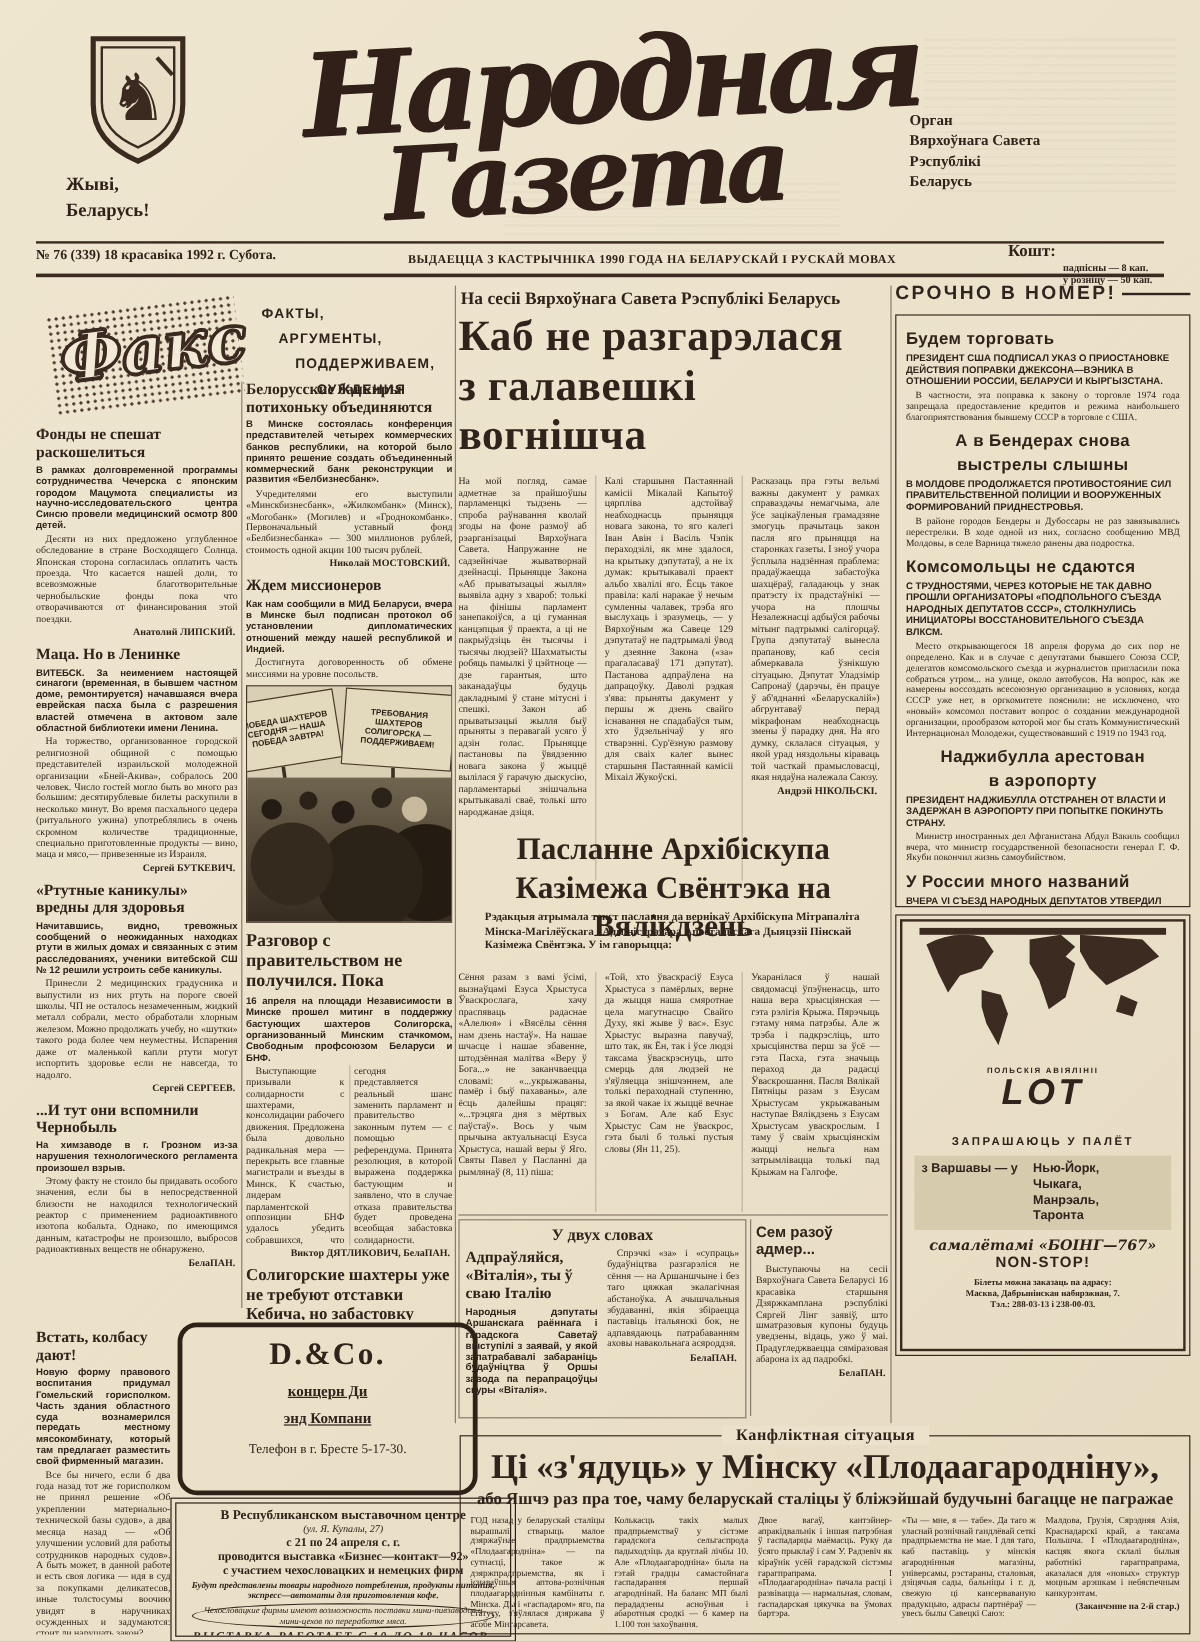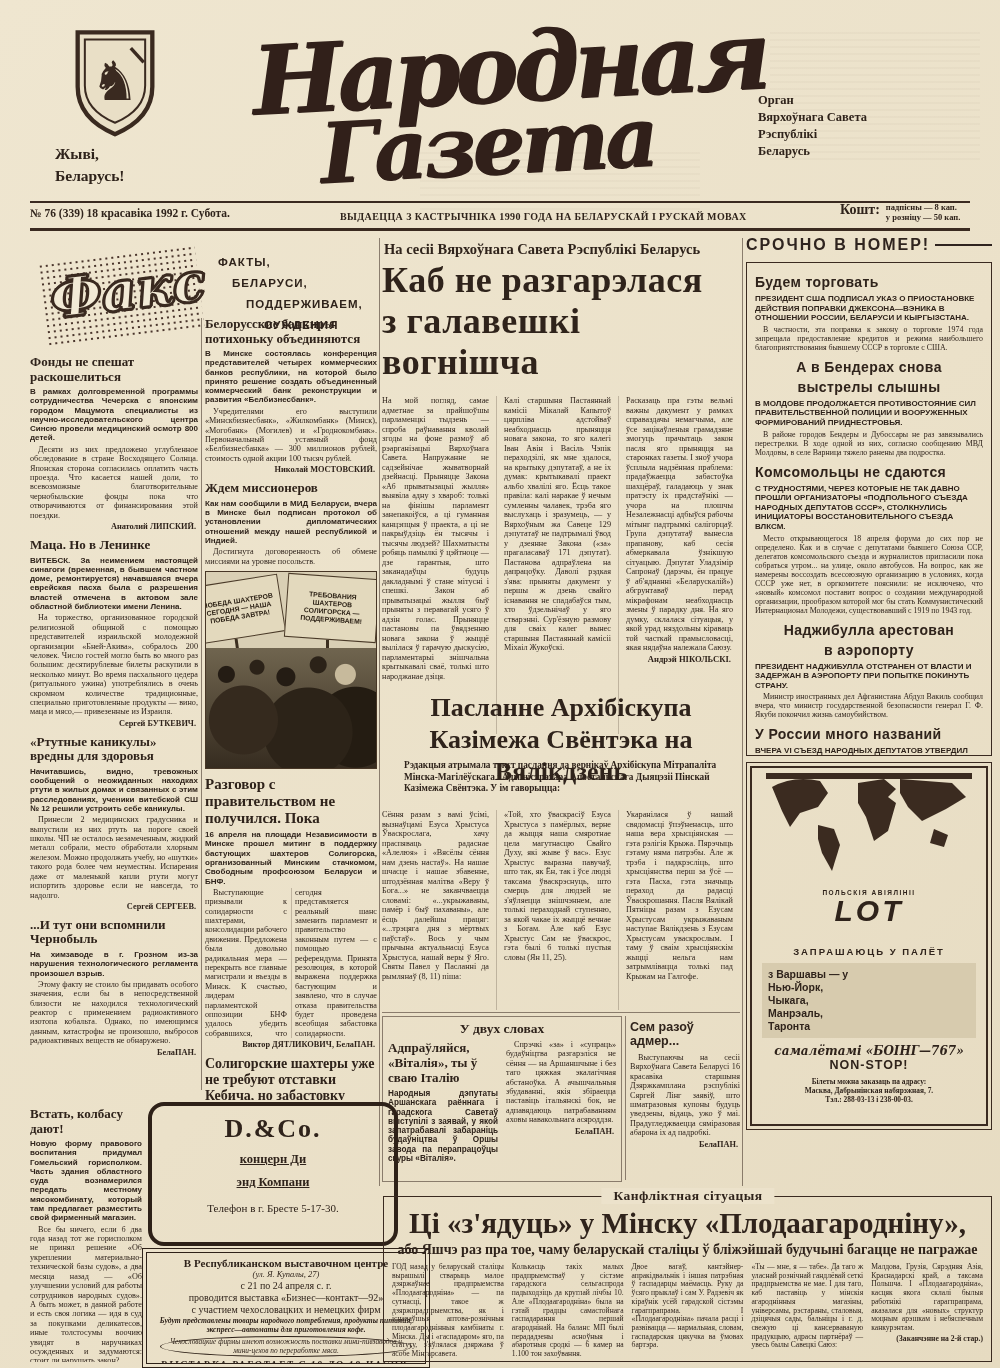--- a/index.html
+++ b/index.html
@@ -15,21 +15,21 @@
   .title2{left:320px;top:96px;font-size:83px;letter-spacing:-4px;transform:rotate(-3deg);
           text-shadow:1px 1px 0 #31201a;}
   .organ{left:758px;top:92px;font-weight:bold;font-size:12.5px;line-height:17px;}
   .slogan{left:55px;top:143px;font-weight:bold;font-size:15.5px;line-height:22px;}
   .emblemBox{left:70px;top:28px;width:90px;height:112px;}
   .rule{background:#3a2a20;}
   .issue-left{left:30px;top:207px;font-size:11.5px;font-weight:bold;}
   .issue-center{left:340px;top:211px;font-size:10px;font-weight:bold;letter-spacing:.4px;}
   .priceBox{left:840px;top:202px;display:flex;gap:6px;}
   .priceBox .plabel{font-size:14px;font-weight:bold;}
-  .priceBox .pcol{font-size:8.5px;font-weight:bold;line-height:10px;padding-top:0;}
+  .priceBox .pcol{font-size:8.5px;font-weight:bold;line-height:10px;padding-top:16px;}
   
   .faxLogo{left:36px;top:246px;width:168px;height:98px;}
   .faxLogo .dots{position:absolute;left:6px;top:8px;right:4px;bottom:6px;transform:rotate(-7deg);
      background-image:radial-gradient(#4a352c 1.1px,transparent 1.4px);background-size:6px 6px;}
   .faxLogo .txt{position:absolute;left:14px;top:12px;font-size:54px;transform:rotate(-7deg);
      color:#f2ead6;-webkit-text-stroke:2.5px #3a2a20;
      text-shadow:2px 0 0 #3a2a20,-2px 0 0 #3a2a20,0 2px 0 #3a2a20,0 -2px 0 #3a2a20;}
   .faxTags{left:218px;top:252px;width:158px;font-family:"Liberation Sans",sans-serif;
      font-weight:bold;font-size:11.5px;line-height:21px;letter-spacing:1px;}
   .faxTags div:nth-child(2){padding-left:14px;} .faxTags div:nth-child(3){padding-left:28px;}
@@ -106,36 +106,36 @@
        border-radius:0 0 50% 50%/0 0 80% 80%;overflow:hidden;}
   .lotHead{font-family:"DejaVu Serif",serif;font-style:italic;font-weight:bold;font-size:15px;
            margin-top:5px;}
   .lotAir{font-family:"Liberation Sans",sans-serif;font-weight:bold;font-size:6.5px;
           letter-spacing:1.5px;margin-top:6px;}
   .lotLogo{font-family:"Liberation Sans",sans-serif;font-weight:bold;font-style:italic;
            font-size:30px;letter-spacing:3px;line-height:30px;}
   .lotInvite{font-family:"Liberation Sans",sans-serif;font-weight:bold;font-size:9.5px;
              letter-spacing:2px;margin-top:20px;}
   .dest{background:#d7cbae;margin:6px 10px 0;padding:5px 6px;display:flex;text-align:left;
-        font-family:"Liberation Sans",sans-serif;font-weight:bold;font-size:10.5px;line-height:13px;flex-direction:column;}
+        font-family:"Liberation Sans",sans-serif;font-weight:bold;font-size:10.5px;line-height:13px;}
   .dest .from{width:46%;}
   .plane{font-family:"DejaVu Serif",serif;font-style:italic;font-weight:bold;font-size:12px;margin-top:6px;}
   .nonstop{font-family:"Liberation Sans",sans-serif;font-weight:bold;font-size:12.5px;letter-spacing:1px;}
   .addr{font-size:7.4px;line-height:9px;font-weight:bold;margin-top:5px;}
   
   .dco{left:148px;top:1102px;width:250px;height:144px;border:4px solid #2e2118;border-radius:16px;
        text-align:center;box-sizing:border-box;overflow:hidden;}
   .dcoName{font-size:26px;font-weight:bold;letter-spacing:2px;margin-top:8px;}
   .dcoLine{font-size:12.5px;font-weight:bold;text-decoration:underline;margin-top:8px;}
   .dcoPhone{font-size:11px;margin-top:12px;}
   .expo{left:146px;top:1252px;width:280px;height:112px;border:1px solid #2e2118;box-shadow:0 0 0 3px #ece2cb,0 0 0 4px #2e2118;
         text-align:center;box-sizing:border-box;padding:4px 5px;overflow:hidden;}
   .expo .e1{font-size:11px;font-weight:bold;}
   .expo .e2{font-size:8.5px;font-style:italic;}
-  .expo .e3{font-size:10px;font-weight:normal;margin-top:1px;text-align:center;}
+  .expo .e3{font-size:10px;font-weight:bold;margin-top:1px;text-align:center;}
   .expo .e6{font-size:7.6px;font-style:italic;font-weight:bold;line-height:8.6px;margin-top:2px;}
   .expo .oval{border:1px solid #2e2118;border-radius:50%;padding:1px 8px;font-size:7.4px;
               font-style:italic;line-height:8.4px;margin:2px 8px;}
   .expo .e8{font-size:10px;font-style:italic;font-weight:bold;letter-spacing:1.5px;margin-top:2px;}
   
   .bottomBox{left:383px;top:1196px;width:609px;height:166px;border:1.5px solid #3a2a20;
              box-sizing:border-box;padding:4px 8px;overflow:hidden;}
   .bKick{left:688px;top:1188px;transform:translateX(-50%);background:#ece2cb;padding:0 12px;
          font-size:13.5px;font-weight:bold;letter-spacing:.5px;}
   .bH{text-align:center;font-size:29px;font-weight:bold;line-height:32px;margin-top:6px;}
@@ -189,21 +189,21 @@
   <div class="abs vr" style="left:201px;top:318px;height:772px;"></div>
   <div class="abs vr" style="left:379px;top:238px;height:948px;"></div>
   <div class="abs vr" style="left:742px;top:238px;height:948px;"></div>
 
   <div class="abs faxLogo">
     <div class="dots"></div>
     <div class="txt script">Факс</div>
   </div>
   <div class="abs faxTags">
     <div>ФАКТЫ,</div>
-    <div>БЕЛАРУСИ,</div>
+    <div>АРГУМЕНТЫ,</div>
     <div>ПОДДЕРЖИВАЕМ,</div>
     <div>СУЖДЕНИЯ</div>
   </div>
 
   <div class="abs colA">
     <div class="art">
       <div class="atitle">Фонды не спешат раскошелиться</div>
       <div class="alead">В рамках долговременной программы сотрудничества Чечерска с японским городом Мацумота специалисты из научно-исследовательского центра Синсю провели медицинский осмотр 800 детей.</div>
       <div class="abody">Десяти из них предложено углубленное обследование в стране Восходящего Солнца. Японская сторона согласилась оплатить часть проезда. Что касается нашей доли, то всевозможные благотворительные чернобыльские фонды пока что отворачиваются от финансирования этой поездки.</div>
       <div class="abyline">Анатолий ЛИПСКИЙ.</div>

